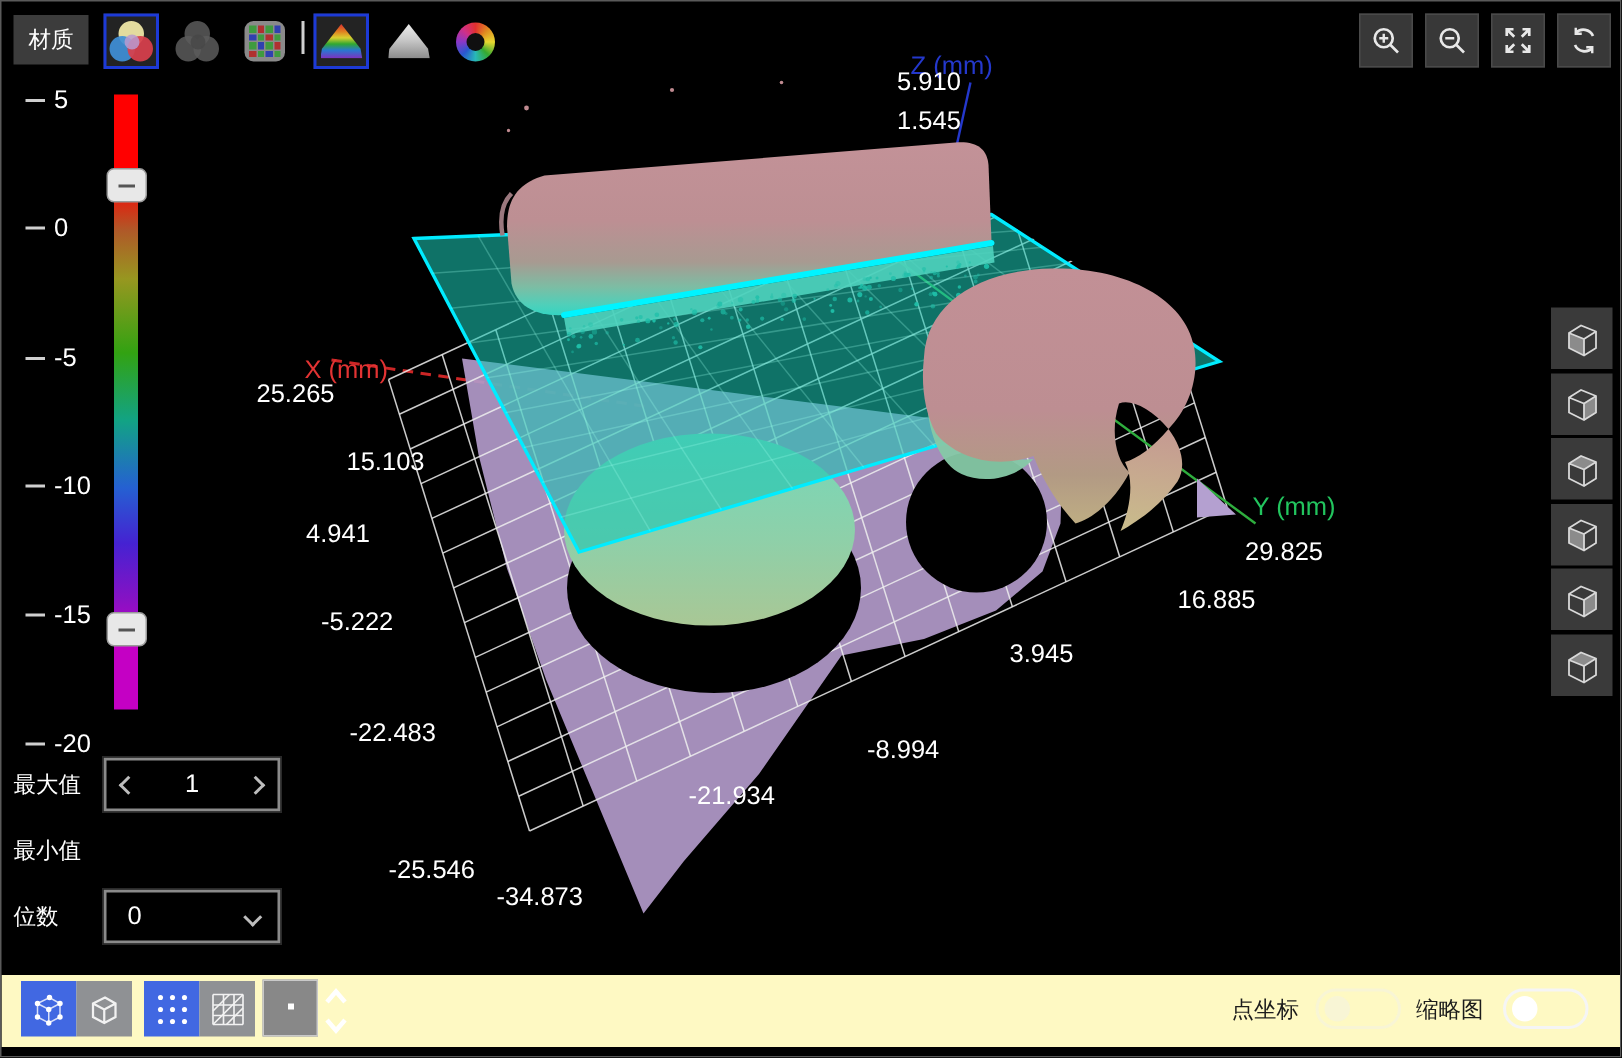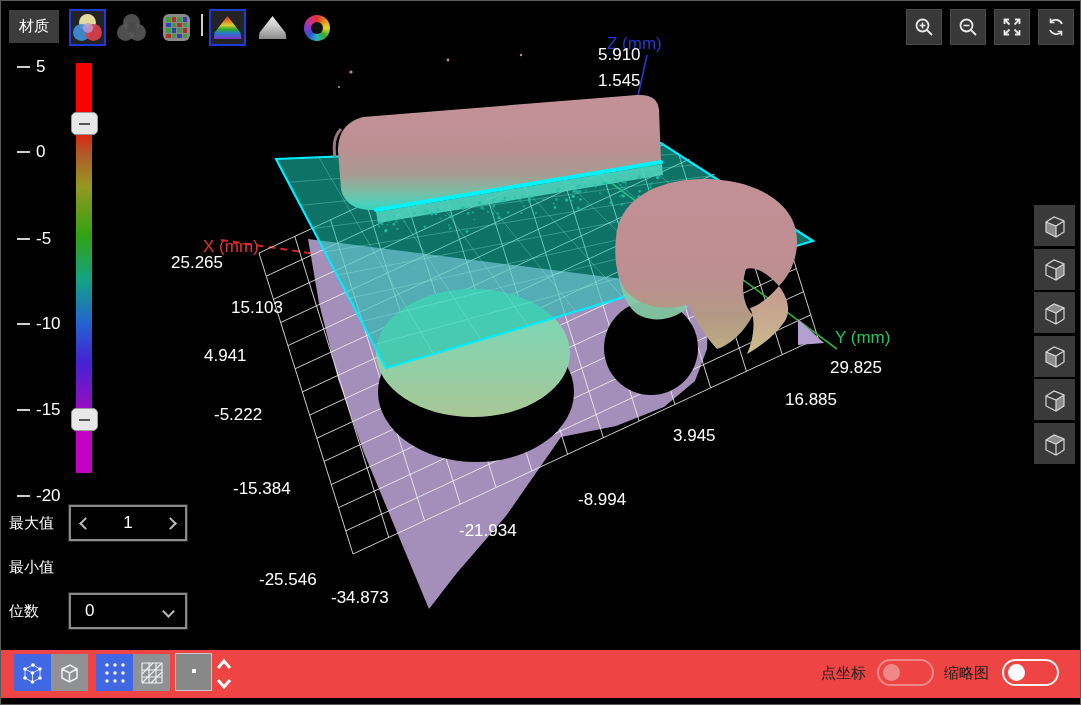--- a/index.html
+++ b/index.html
@@ -68,21 +68,21 @@
              align-items:center; color:#fff; font-size:17px; }
   .ctl-box .val { flex:1; text-align:center; }
   .ctl-box .val.left { text-align:left; padding-left:14px; }
   .chev { width:9px; height:9px; border-left:2px solid #bdbdbd; border-bottom:2px solid #bdbdbd;
           display:inline-block; cursor:pointer; }
   .chev.l { transform:rotate(45deg); margin-left:10px; }
   .chev.r { transform:rotate(-135deg); margin-right:10px; }
   .chev.d { transform:rotate(-45deg); margin-right:12px; }
 
   
-  #bottom-bar { position:absolute; left:0; top:649px; width:1081px; height:48px; background:#ef4444; z-index:5; }
+  #bottom-bar { position:absolute; left:0; top:649px; width:1081px; height:48px; background:#fef9c3; z-index:5; }
   .bb-btn { position:absolute; top:4px; width:37px; height:37px; display:flex; align-items:center;
             justify-content:center; cursor:pointer; background:#8f9194; }
   .bb-btn.blue { background:#4168e2; }
   #point-size-box { position:absolute; left:174px; top:3px; width:37px; height:38px; background:#888;
                     border:1px solid #c9c9c9; z-index:5; cursor:default; }
   #point-size-box i { position:absolute; left:16px; top:15px; width:4px; height:4px; background:#fff; }
   .spin { position:absolute; left:212px; width:22px; height:19px; display:flex; align-items:center;
           justify-content:center; cursor:pointer; }
   .bb-label { position:absolute; top:14px; color:#1c1c1c; font-size:15px; z-index:5; }
   .toggle { position:absolute; top:9px; width:57px; height:27px; border-radius:14px; z-index:5; cursor:pointer; }
@@ -343,21 +343,21 @@
 
   <div class="scene-label axis-label" style="left:606px;top:33px;color:#2438cc;">Z (mm)</div>
   <div class="scene-label" style="left:597px;top:44px;">5.910</div>
   <div class="scene-label" style="left:597px;top:70px;">1.545</div>
 
   <div class="scene-label axis-label" style="left:202px;top:236px;color:#e23333;">X (mm)</div>
   <div class="scene-label" style="left:170px;top:252px;">25.265</div>
   <div class="scene-label" style="left:186px;top:297px;margin-left:44px;">15.103</div>
   <div class="scene-label" style="left:203px;top:345px;">4.941</div>
   <div class="scene-label" style="left:213px;top:404px;">-5.222</div>
-  <div class="scene-label" style="left:232px;top:478px;">-15.384</div>
+  <div class="scene-label" style="left:232px;top:478px;">-22.483</div>
   <div class="scene-label" style="left:258px;top:569px;">-25.546</div>
 
   <div class="scene-label axis-label" style="left:834px;top:327px;color:#22c55e;">Y (mm)</div>
   <div class="scene-label" style="left:829px;top:357px;">29.825</div>
   <div class="scene-label" style="left:784px;top:389px;">16.885</div>
   <div class="scene-label" style="left:672px;top:425px;">3.945</div>
   <div class="scene-label" style="left:577px;top:489px;text-align:right;">-8.994</div>
   <div class="scene-label" style="left:458px;top:520px;">-21.934</div>
   <div class="scene-label" style="left:330px;top:587px;">-34.873</div>
 

